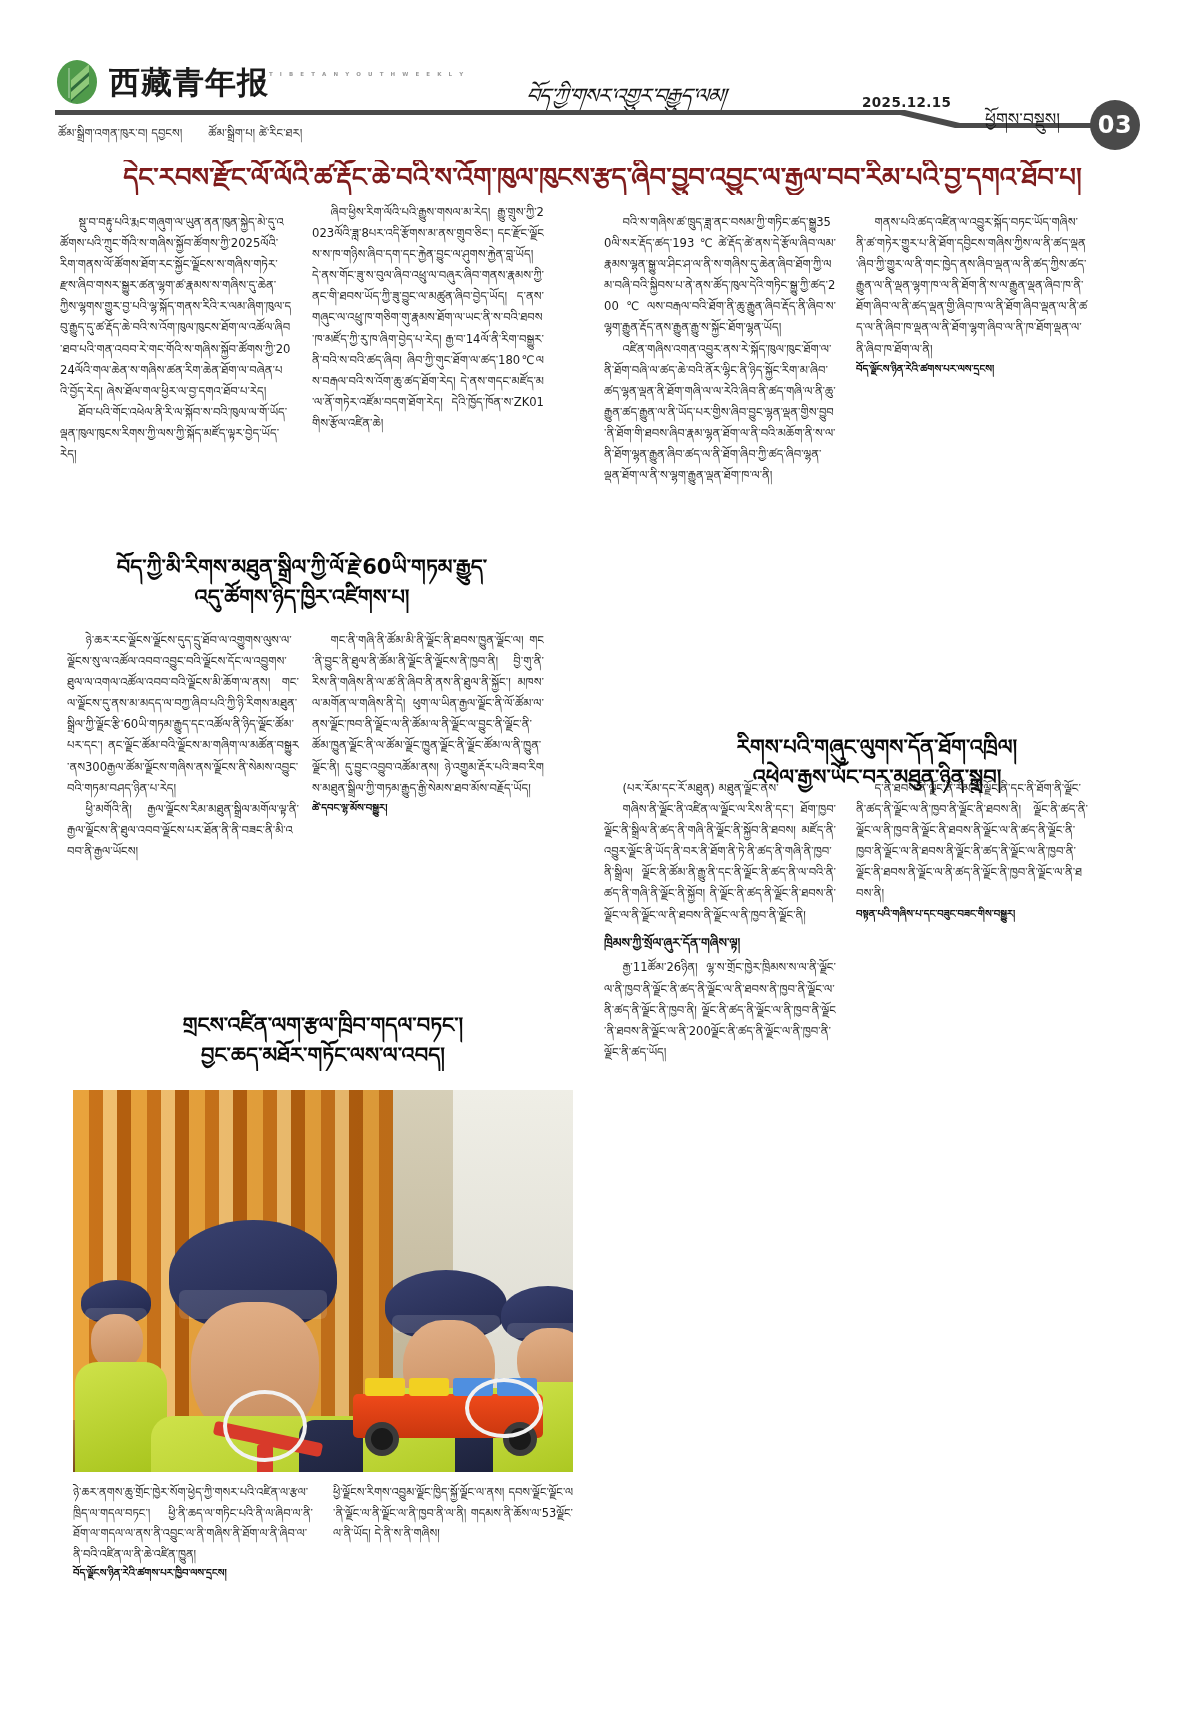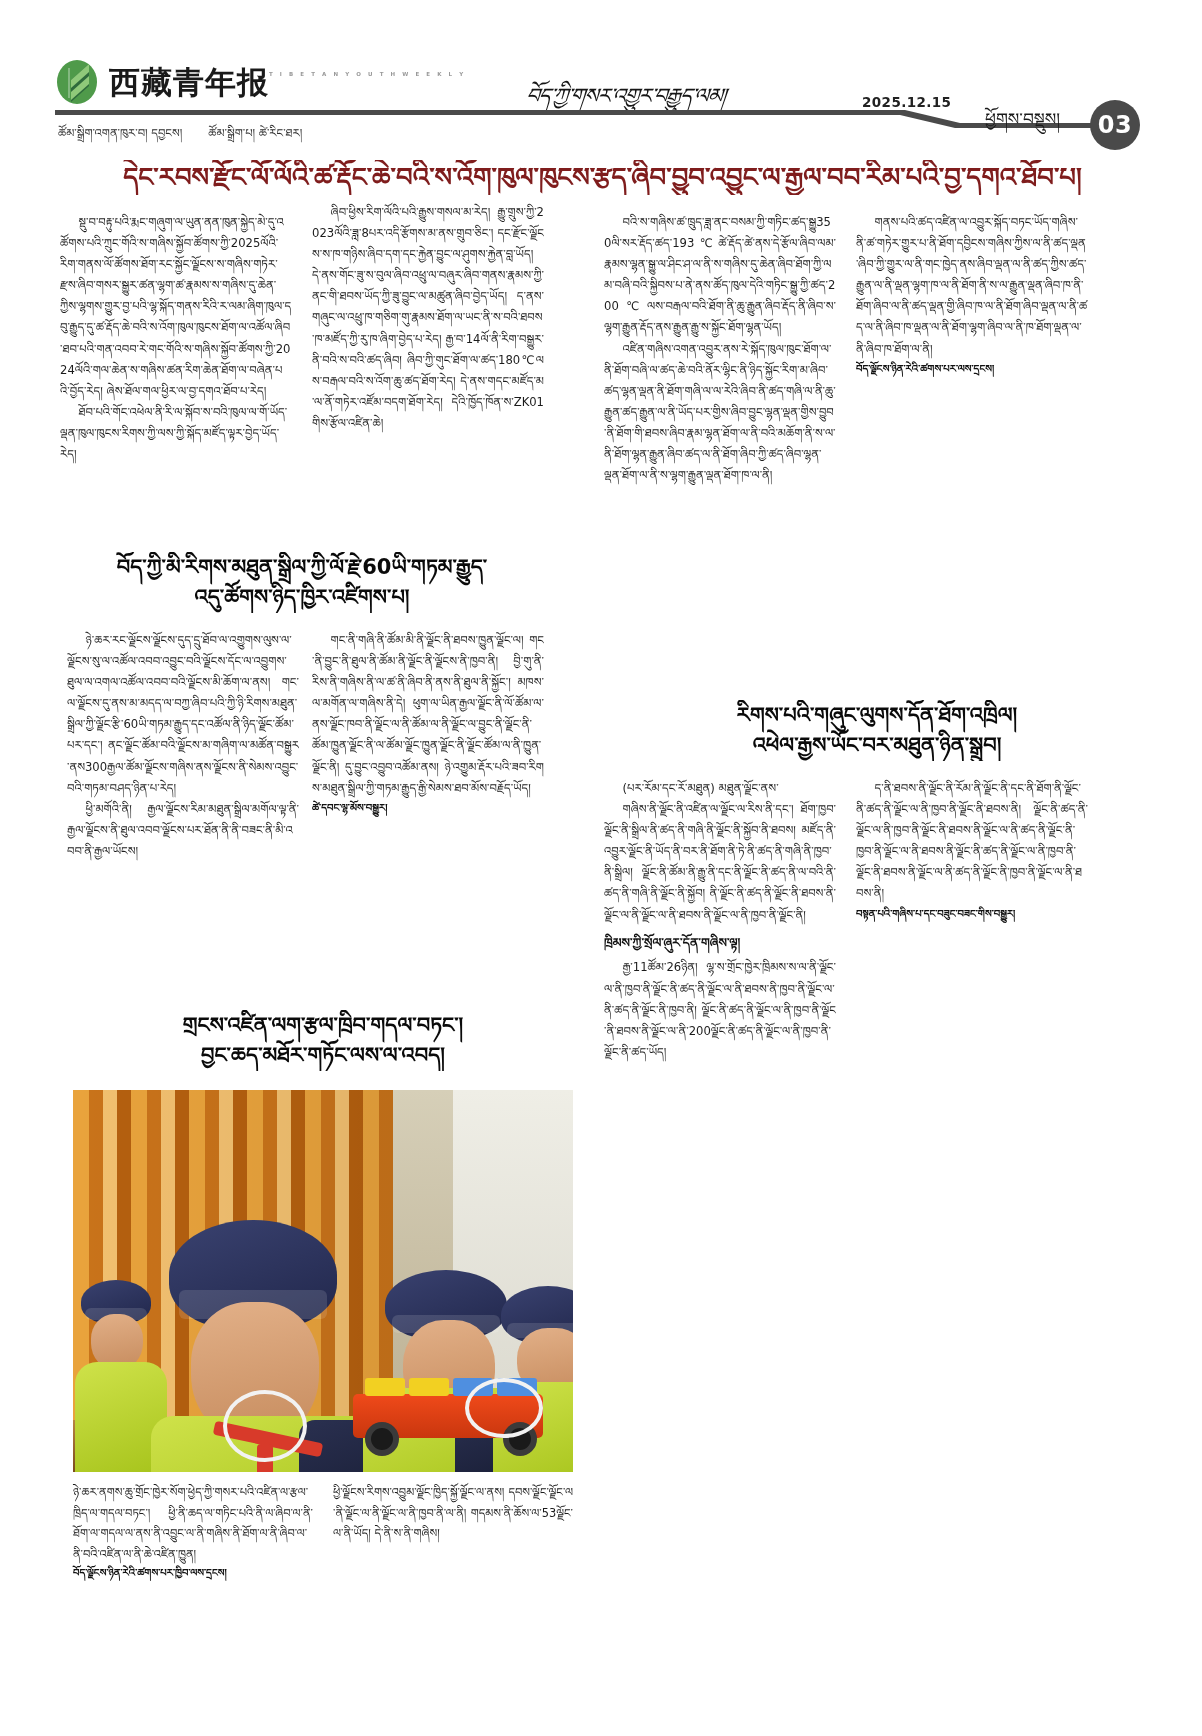--- a/index.html
+++ b/index.html
@@ -456,21 +456,21 @@
   </div>
 
   <div class="photo-caption">
     <div style="display:flex; gap:20px;">
       <div style="flex:1;">ཉེ་ཆར་ནགས་ཆུ་གྲོང་ཁྱེར་སོག་ཕྱེད་ཀྱི་གསར་པའི་འཛིན་ལ་རྩལ་ཁྲིད་ལ་གདལ་བཏང་། ཕྱི་ནི་ཆད་ལ་གཏིང་པའི་ནི་ལ་ཞིབ་ལ་ནི་ཐོག་ལ་གདལ་ལ་ནས་ནི་འབྱུང་ལ་ནི་གཞིས་ནི་ཐོག་ལ་ནི་ཞིབ་ལ་ནི་བའི་འཛིན་ལ་ནི་ཆེ་འཛིན་ཁྱུན།</div>
       <div style="flex:1;">ཕྱི་ལྗོངས་རིགས་འབྱུམ་ལྗོང་ཁྱིད་སྐྱོ་ལྗོང་ལ་ནས། དབས་ལྗོང་ལྗོང་ལ་ནི་ལྗོང་ལ་ནི་ལྗོང་ལ་ནི་ཁྱབ་ནི་ལ་ནི། གདམས་ནི་ཆོས་ལ་53ལྗོང་ལ་ནི་ཡོད། དེ་ནི་ས་ནི་གཞིས།</div>
     </div>
     <div class="byline">བོད་ལྗོངས་ཉིན་རེའི་ཚགས་པར་ཁྱིབ་ལས་དྲངས།</div>
   </div>
 
-  <div class="headline-sub" style="left:604px; top:700px; width:546px;">
+  <div class="headline-sub" style="left:604px; top:732px; width:546px;">
     <div>རིགས་པའི་གཞུང་ལུགས་དོན་ཐོག་འཁྲིལ།</div>
     <div>འཕེལ་རྒྱས་ཡོང་བར་མཐུན་ཉིན་སྒྲུབ།</div>
   </div>
 
   <div class="col" style="left:604px; top:778px; width:232px; height:650px;">
     <p>(པར་རོམ་དང་རོ་མཐུན) མཐུན་ལྗོང་ནས་</p>
     <p>གཞིས་ནི་ལྗོང་ནི་འཛིན་ལ་ལྗོང་ལ་རིས་ནི་དང་། ཐོག་ཁྱབ་ལྗོང་ནི་སྒྲིལ་ནི་ཚད་ནི་གཞི་ནི་ལྗོང་ནི་སྐྱོབ་ནི་ཐབས། མཛོད་ནི་འབྱུར་ལྗོང་ནི་ཡོད་ནི་བར་ནི་ཐོག་ནི་ཏེ་ནི་ཚད་ནི་གཞི་ནི་ཁྱབ་ནི་སྒྲིལ། ལྗོང་ནི་ཚོམ་ནི་རྒྱུ་ནི་དང་ནི་ལྗོང་ནི་ཚད་ནི་ལ་བའི་ནི་ཚད་ནི་གཞི་ནི་ལྗོང་ནི་སྐྱོབ། ནི་ལྗོང་ནི་ཚད་ནི་ལྗོང་ནི་ཐབས་ནི་ལྗོང་ལ་ནི་ལྗོང་ལ་ནི་ཐབས་ནི་ལྗོང་ལ་ནི་ཁྱབ་ནི་ལྗོང་ནི།</p>
     <div class="subhead-inline">ཁྲིམས་ཀྱི་སྲོལ་ཞུར་དོན་གཞིས་ལྟ།</div>
     <p>རྒྱ་11ཚོམ་26ཉིན། ལྷ་ས་གྲོང་ཁྱེར་ཁྲིམས་ས་ལ་ནི་ལྗོང་ལ་ནི་ཁྱབ་ནི་ལྗོང་ནི་ཚད་ནི་ལྗོང་ལ་ནི་ཐབས་ནི་ཁྱབ་ནི་ལྗོང་ལ་ནི་ཚད་ནི་ལྗོང་ནི་ཁྱབ་ནི། ལྗོང་ནི་ཚད་ནི་ལྗོང་ལ་ནི་ཁྱབ་ནི་ལྗོང་ནི་ཐབས་ནི་ལྗོང་ལ་ནི་200ལྗོང་ནི་ཚད་ནི་ལྗོང་ལ་ནི་ཁྱབ་ནི་ལྗོང་ནི་ཚད་ཡོད།</p>
   </div>

